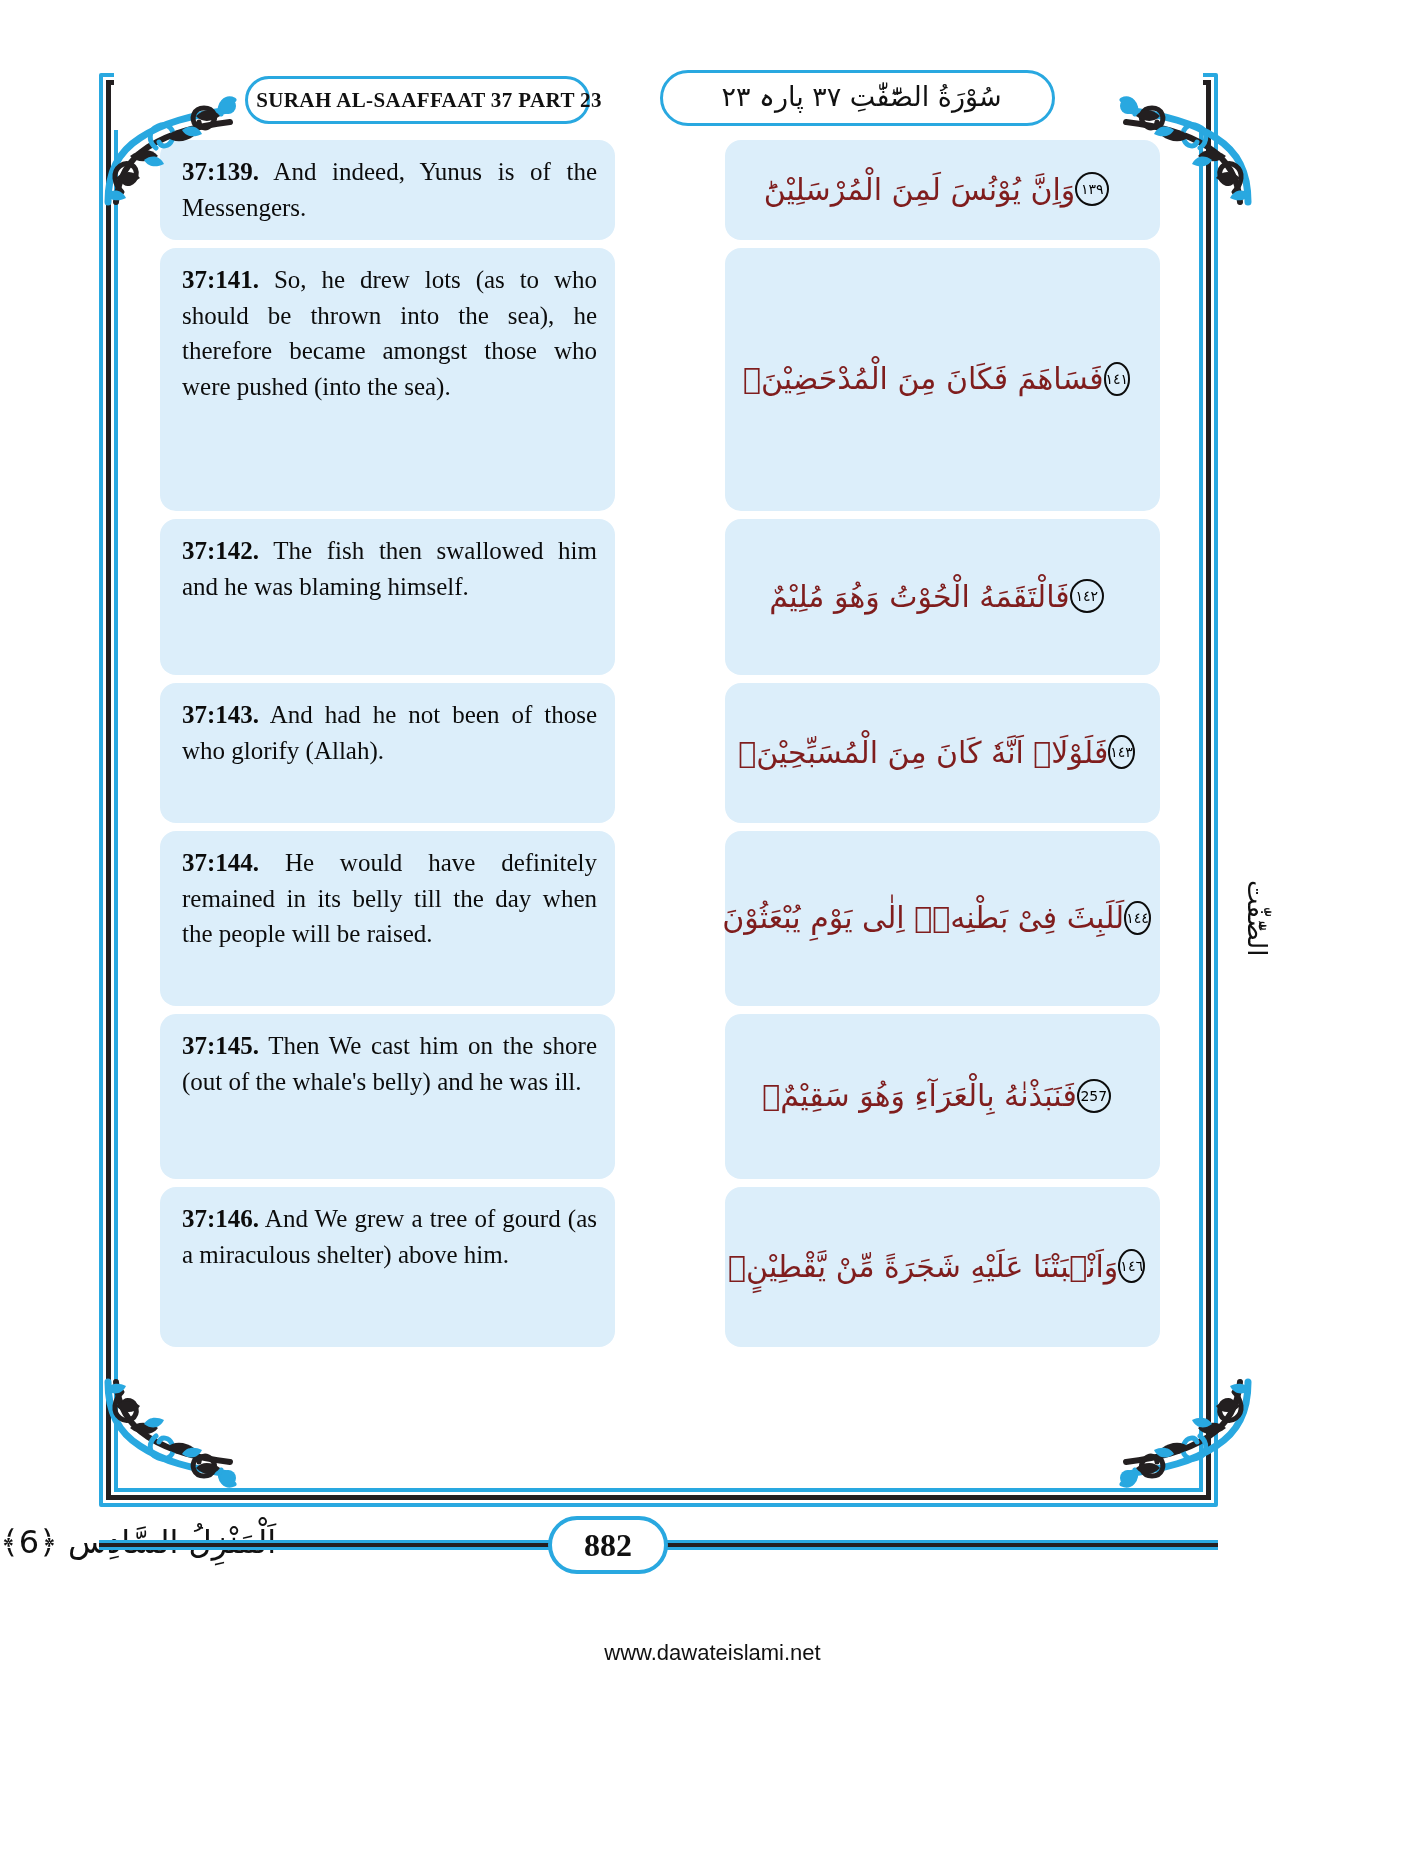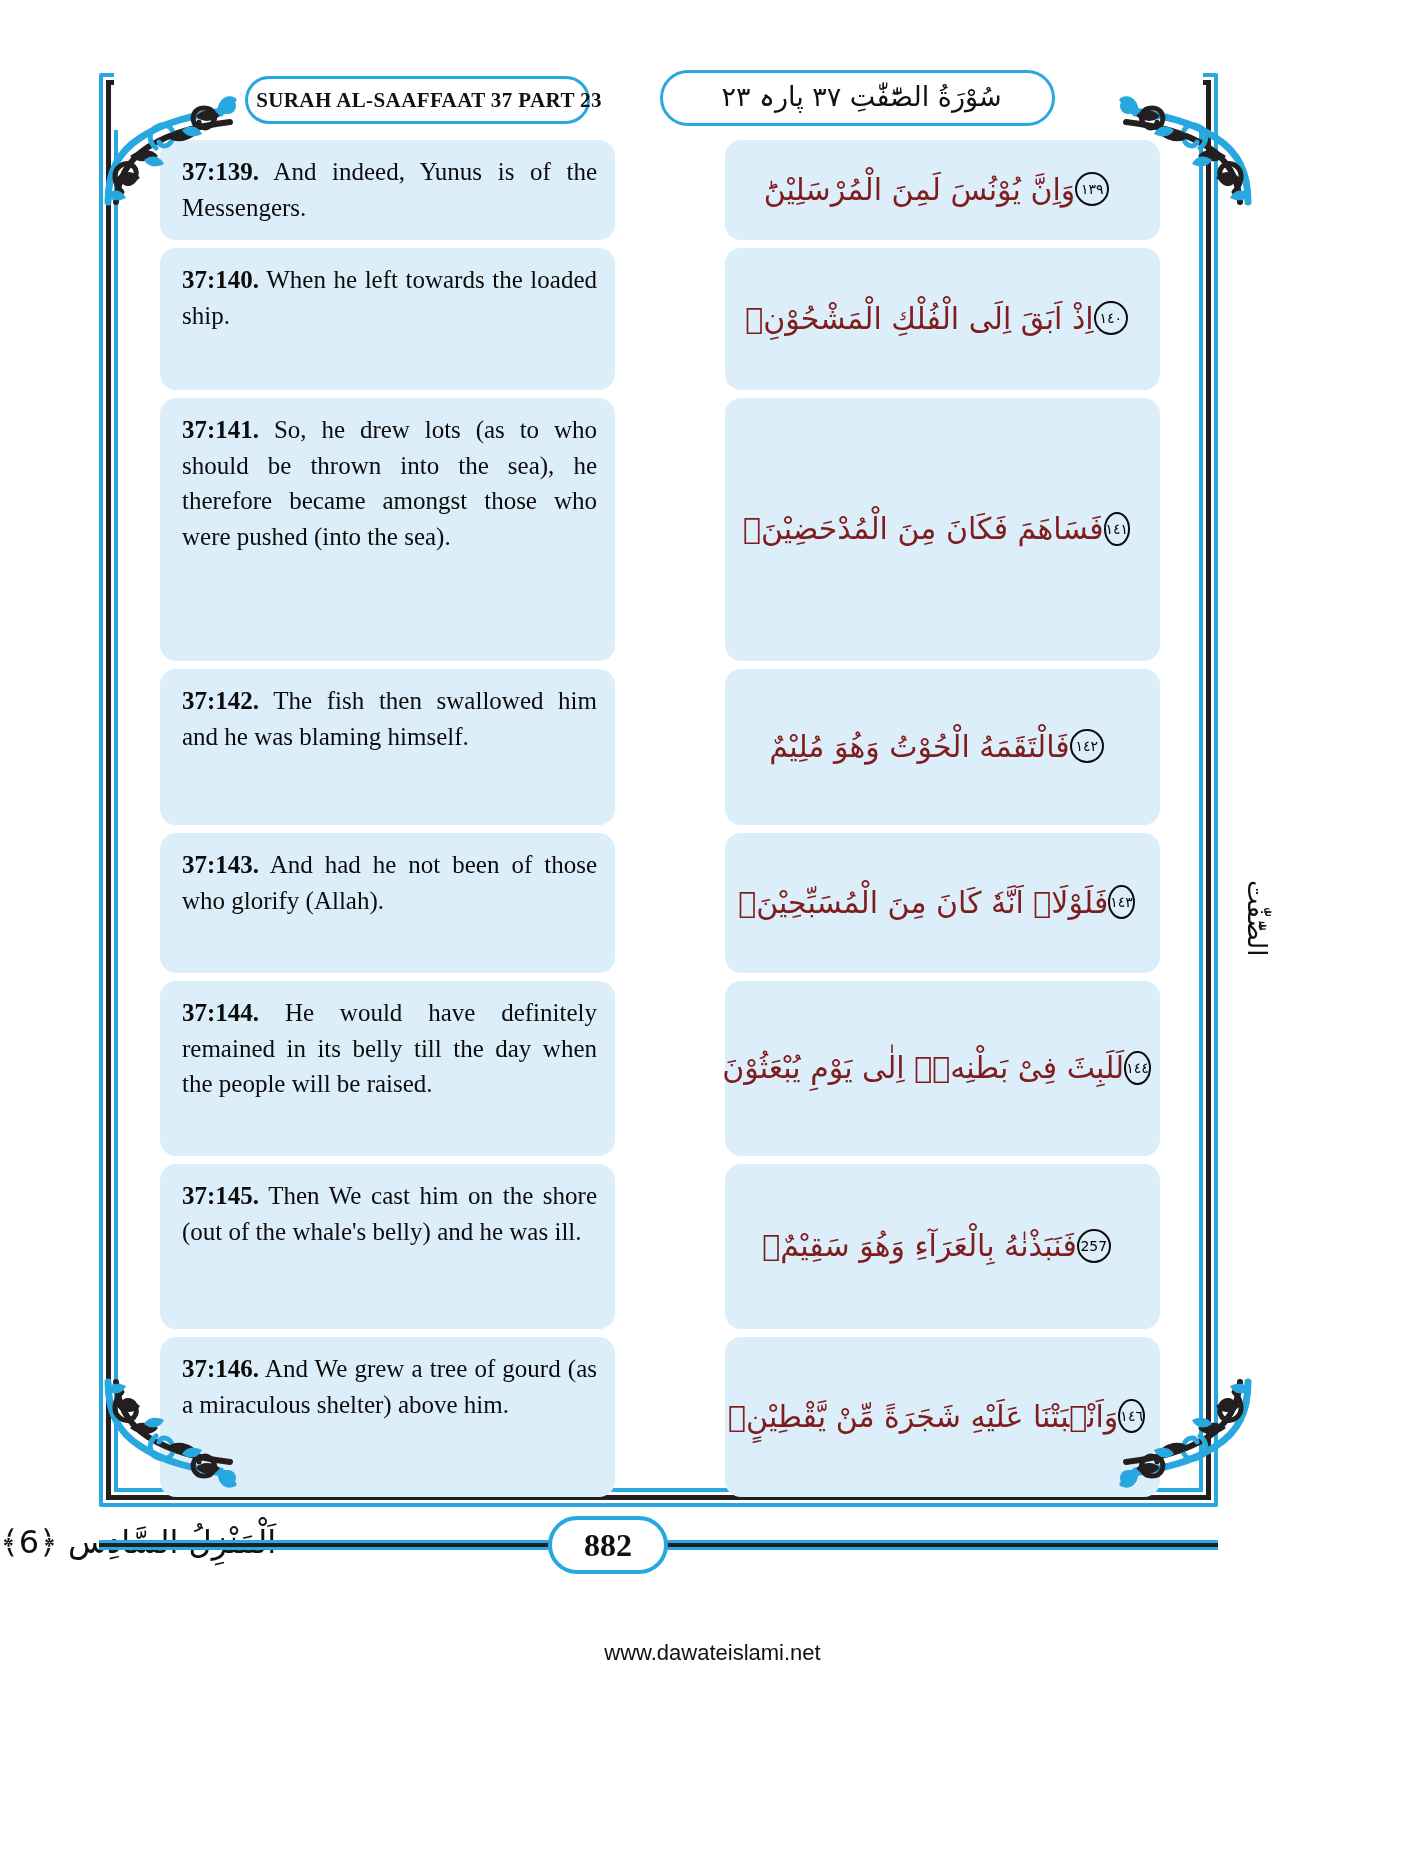--- a/index.html
+++ b/index.html
@@ -360,30 +360,20 @@
       <div class="cell cell-en">
         <span class="vnum">37:139.</span>
         <span>And indeed, Yunus is of the Messengers.</span>
       </div>
       <div class="cell cell-ar">
         <span style="display: inline-flex; align-items: center; justify-content: center; width: 30px; height: 30px; border: 2px solid rgb(12, 12, 12); border-radius: 50%; font-size: 14px; margin-right: 8px; vertical-align: middle; font-family: &quot;DejaVu Sans&quot;, sans-serif;">١٣٩</span>
           <span class="ar-text">وَاِنَّ يُوْنُسَ لَمِنَ الْمُرْسَلِیْنَؕ</span>
       </div>
     </div>
 
-    <div class="verse-row" style="height:142px">
-      <div class="cell cell-en">
-        <span class="vnum">37:140.</span>
-        <span>When he left towards the loaded ship.</span>
-      </div>
-      <div class="cell cell-ar">
-        <span style="display: inline-flex; align-items: center; justify-content: center; width: 30px; height: 30px; border: 2px solid rgb(12, 12, 12); border-radius: 50%; font-size: 14px; margin-right: 8px; vertical-align: middle; font-family: &quot;DejaVu Sans&quot;, sans-serif;">١٤٠</span>
-          <span class="ar-text">اِذْ اَبَقَ اِلَى الْفُلْكِ الْمَشْحُوْنِۙ</span>
-      </div>
-    </div>
 
     <div class="verse-row" style="height:263px">
       <div class="cell cell-en">
         <span class="vnum">37:141.</span>
         <span>So, he drew lots (as to who should be thrown into the sea), he therefore became amongst those who were pushed (into the sea).</span>
       </div>
       <div class="cell cell-ar">
         <span style="display: inline-flex; align-items: center; justify-content: center; width: 30px; height: 30px; border: 2px solid rgb(12, 12, 12); border-radius: 50%; font-size: 14px; margin-right: 8px; vertical-align: middle; font-family: &quot;DejaVu Sans&quot;, sans-serif;">١٤١</span>
           <span class="ar-text">فَسَاهَمَ فَكَانَ مِنَ الْمُدْحَضِیْنَۚ</span>
       </div>

